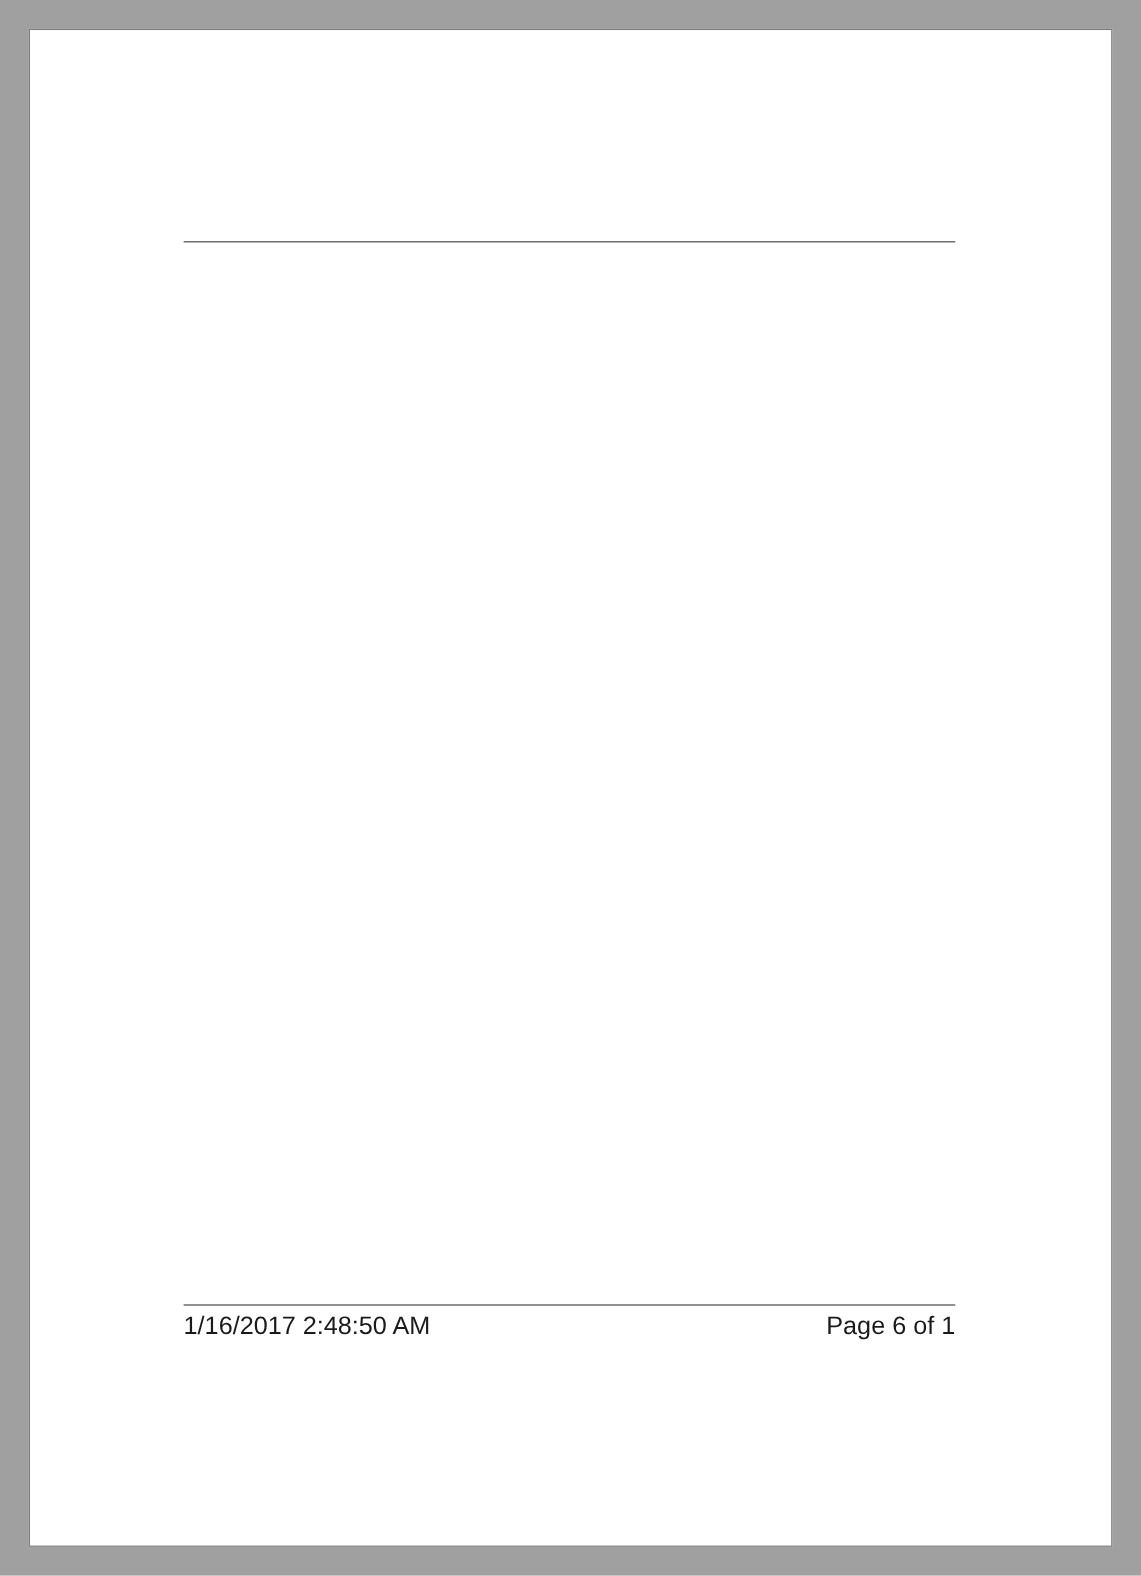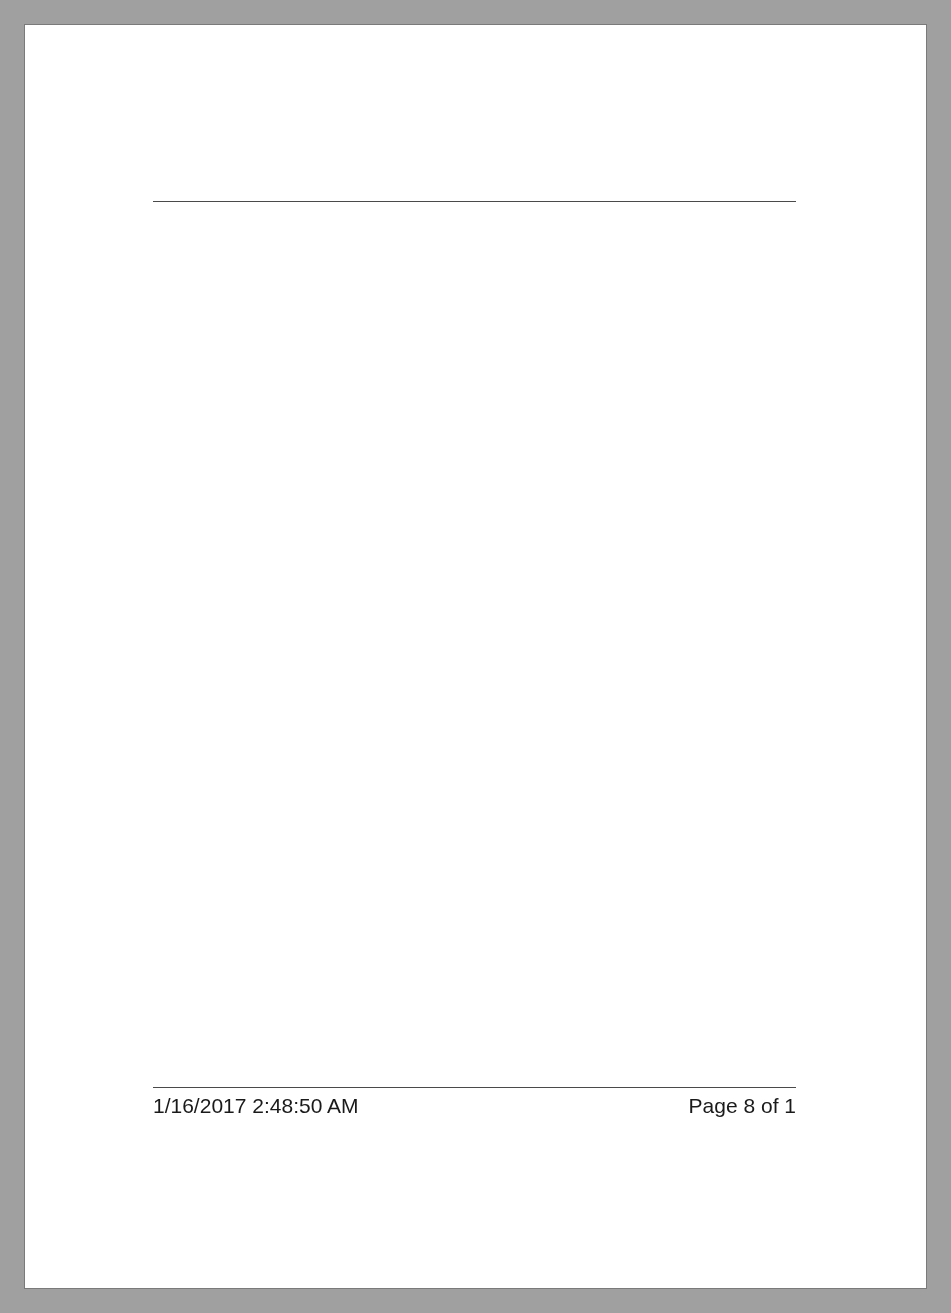--- a/index.html
+++ b/index.html
@@ -61,16 +61,16 @@
 </head>
 <body>
 
 <div class="page">
   <div class="header-rule"></div>
 
   <div class="footer">
     <div class="footer-rule"></div>
     <div class="footer-content">
       <span class="footer-left">1/16/2017 2:48:50 AM</span>
-      <span class="footer-right">Page 8 of 1</span>
+      <span class="footer-right">Page 6 of 1</span>
     </div>
   </div>
 </div>
 
 </body></html>

